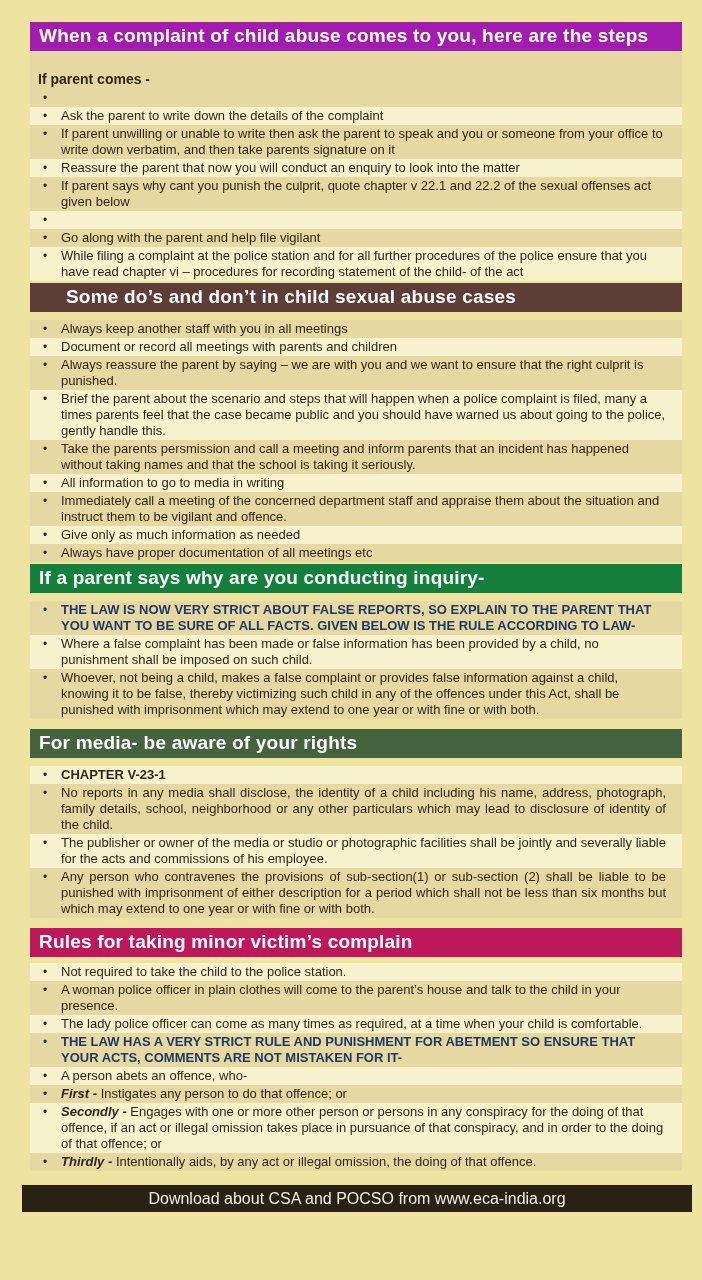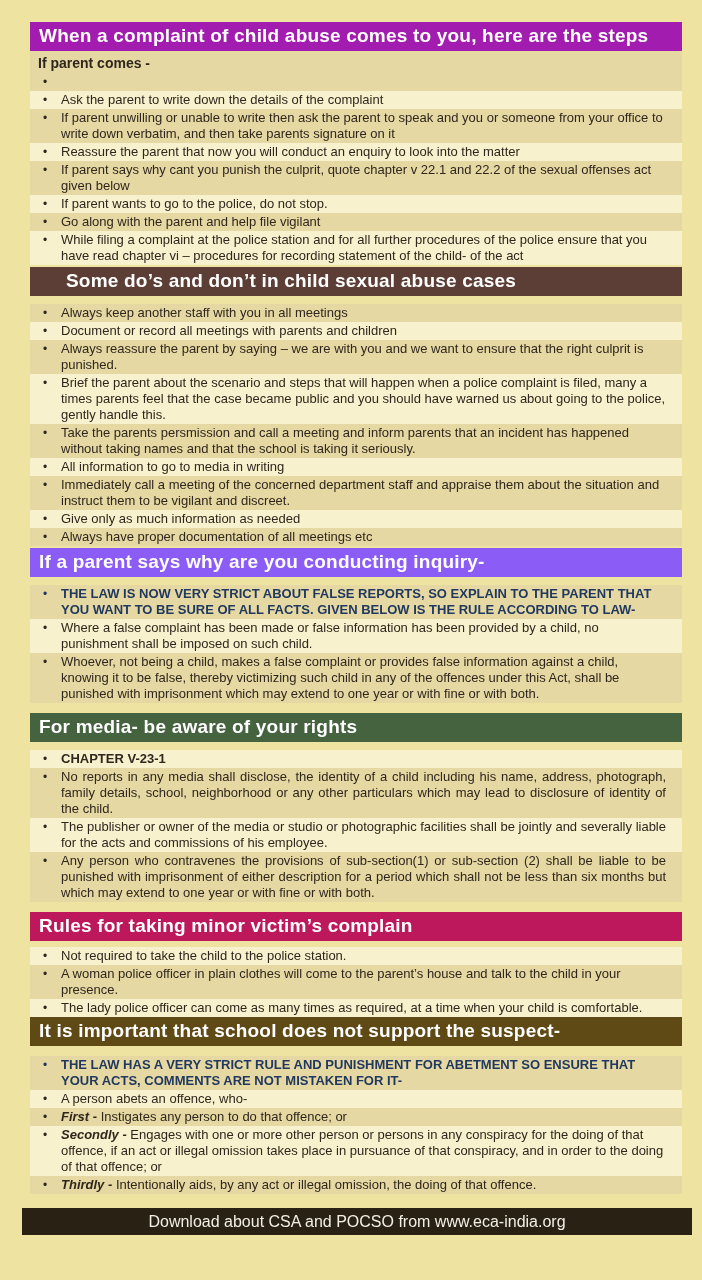--- a/index.html
+++ b/index.html
@@ -30,21 +30,21 @@
   .stripe-light { background: var(--row-light, #f7f1cd); }
   .bullet {
     flex: 0 0 14px;
     width: 14px;
     margin-right: 9px;
     text-align: center;
     font-size: 12px;
     line-height: 16px;
   }
   .itext { flex: 1; }
-  .sub-row { font-weight: bold; font-size: 14px; padding-top: 4px; padding-bottom: 2px; }
+  .sub-row { font-weight: bold; font-size: 14px; padding-top: 20px; padding-bottom: 2px; }
   .navy .itext { color: var(--navy-text, #21395f); font-weight: bold; }
   .navy .bullet { color: var(--navy-text, #21395f); }
   .bold .itext { font-weight: bold; }
   .justify .itext { text-align: justify; }
   .lead { font-weight: bold; font-style: italic; }
   
   .section:nth-of-type(2) { margin-top: 2px; }
   .section:nth-of-type(3) { margin-top: 2px; }
   .section:nth-of-type(4) { margin-top: 10px; }
   .section:nth-of-type(5) { margin-top: 10px; }
@@ -88,21 +88,20 @@
       <div class="row stripe-light">
         <span class="bullet">•</span>
         <div class="itext">Reassure the parent that now you will conduct an enquiry to look into the matter</div>
       </div>
       <div class="row stripe-tan">
         <span class="bullet">•</span>
         <div class="itext">If parent says why cant you punish the culprit, quote chapter v 22.1 and 22.2 of the sexual offenses act given below</div>
       </div>
       <div class="row stripe-light">
         <span class="bullet">•</span>
-        <div class="itext">If parent wants to go to the police, do not stop.</div>
       </div>
       <div class="row stripe-tan">
         <span class="bullet">•</span>
         <div class="itext">Go along with the parent and help file vigilant</div>
       </div>
       <div class="row stripe-light">
         <span class="bullet">•</span>
         <div class="itext">While filing a complaint at the police station and for all further procedures of the police ensure that you have read chapter vi – procedures for recording statement of the child- of the act</div>
       </div>
     </section>
@@ -127,33 +126,33 @@
       <div class="row stripe-tan">
         <span class="bullet">•</span>
         <div class="itext">Take the parents persmission and call a meeting and inform parents that an incident has happened without taking names and that the school is taking it seriously.</div>
       </div>
       <div class="row stripe-light">
         <span class="bullet">•</span>
         <div class="itext">All information to go to media in writing</div>
       </div>
       <div class="row stripe-tan">
         <span class="bullet">•</span>
-        <div class="itext">Immediately call a meeting of the concerned department staff and appraise them about the situation and instruct them to be vigilant and discreet.</div>
+        <div class="itext">Immediately call a meeting of the concerned department staff and appraise them about the situation and instruct them to be vigilant and offence.</div>
       </div>
       <div class="row stripe-light">
         <span class="bullet">•</span>
         <div class="itext">Give only as much information as needed</div>
       </div>
       <div class="row stripe-tan">
         <span class="bullet">•</span>
         <div class="itext">Always have proper documentation of all meetings etc</div>
       </div>
     </section>
     <section class="section">
-      <div class="section-header" style="background: #8b5cf6;">If a parent says why are you conducting inquiry-</div>
+      <div class="section-header" style="background: #15803d;">If a parent says why are you conducting inquiry-</div>
       <div class="row stripe-tan navy">
         <span class="bullet">•</span>
         <div class="itext">THE LAW IS NOW VERY STRICT ABOUT FALSE REPORTS, SO EXPLAIN TO THE PARENT THAT YOU WANT TO BE SURE OF ALL FACTS. GIVEN BELOW IS THE RULE ACCORDING TO LAW-</div>
       </div>
       <div class="row stripe-light">
         <span class="bullet">•</span>
         <div class="itext">Where a false complaint has been made or false information has been provided by a child, no punishment shall be imposed on such child.</div>
       </div>
       <div class="row stripe-tan">
         <span class="bullet">•</span>
@@ -188,21 +187,20 @@
       <div class="row stripe-tan">
         <span class="bullet">•</span>
         <div class="itext">A woman police officer in plain clothes will come to the parent’s house and talk to the child in your presence.</div>
       </div>
       <div class="row stripe-light">
         <span class="bullet">•</span>
         <div class="itext">The lady police officer can come as many times as required, at a time when your child is comfortable.</div>
       </div>
     </section>
     <section class="section">
-      <div class="section-header" style="background: rgb(95, 74, 22);">It is important that school does not support the suspect-</div>
       <div class="row stripe-tan navy">
         <span class="bullet">•</span>
         <div class="itext">THE LAW HAS A VERY STRICT RULE AND PUNISHMENT FOR ABETMENT SO ENSURE THAT YOUR ACTS, COMMENTS ARE NOT MISTAKEN FOR IT-</div>
       </div>
       <div class="row stripe-light">
         <span class="bullet">•</span>
         <div class="itext">A person abets an offence, who-</div>
       </div>
       <div class="row stripe-tan">
         <span class="bullet">•</span>

